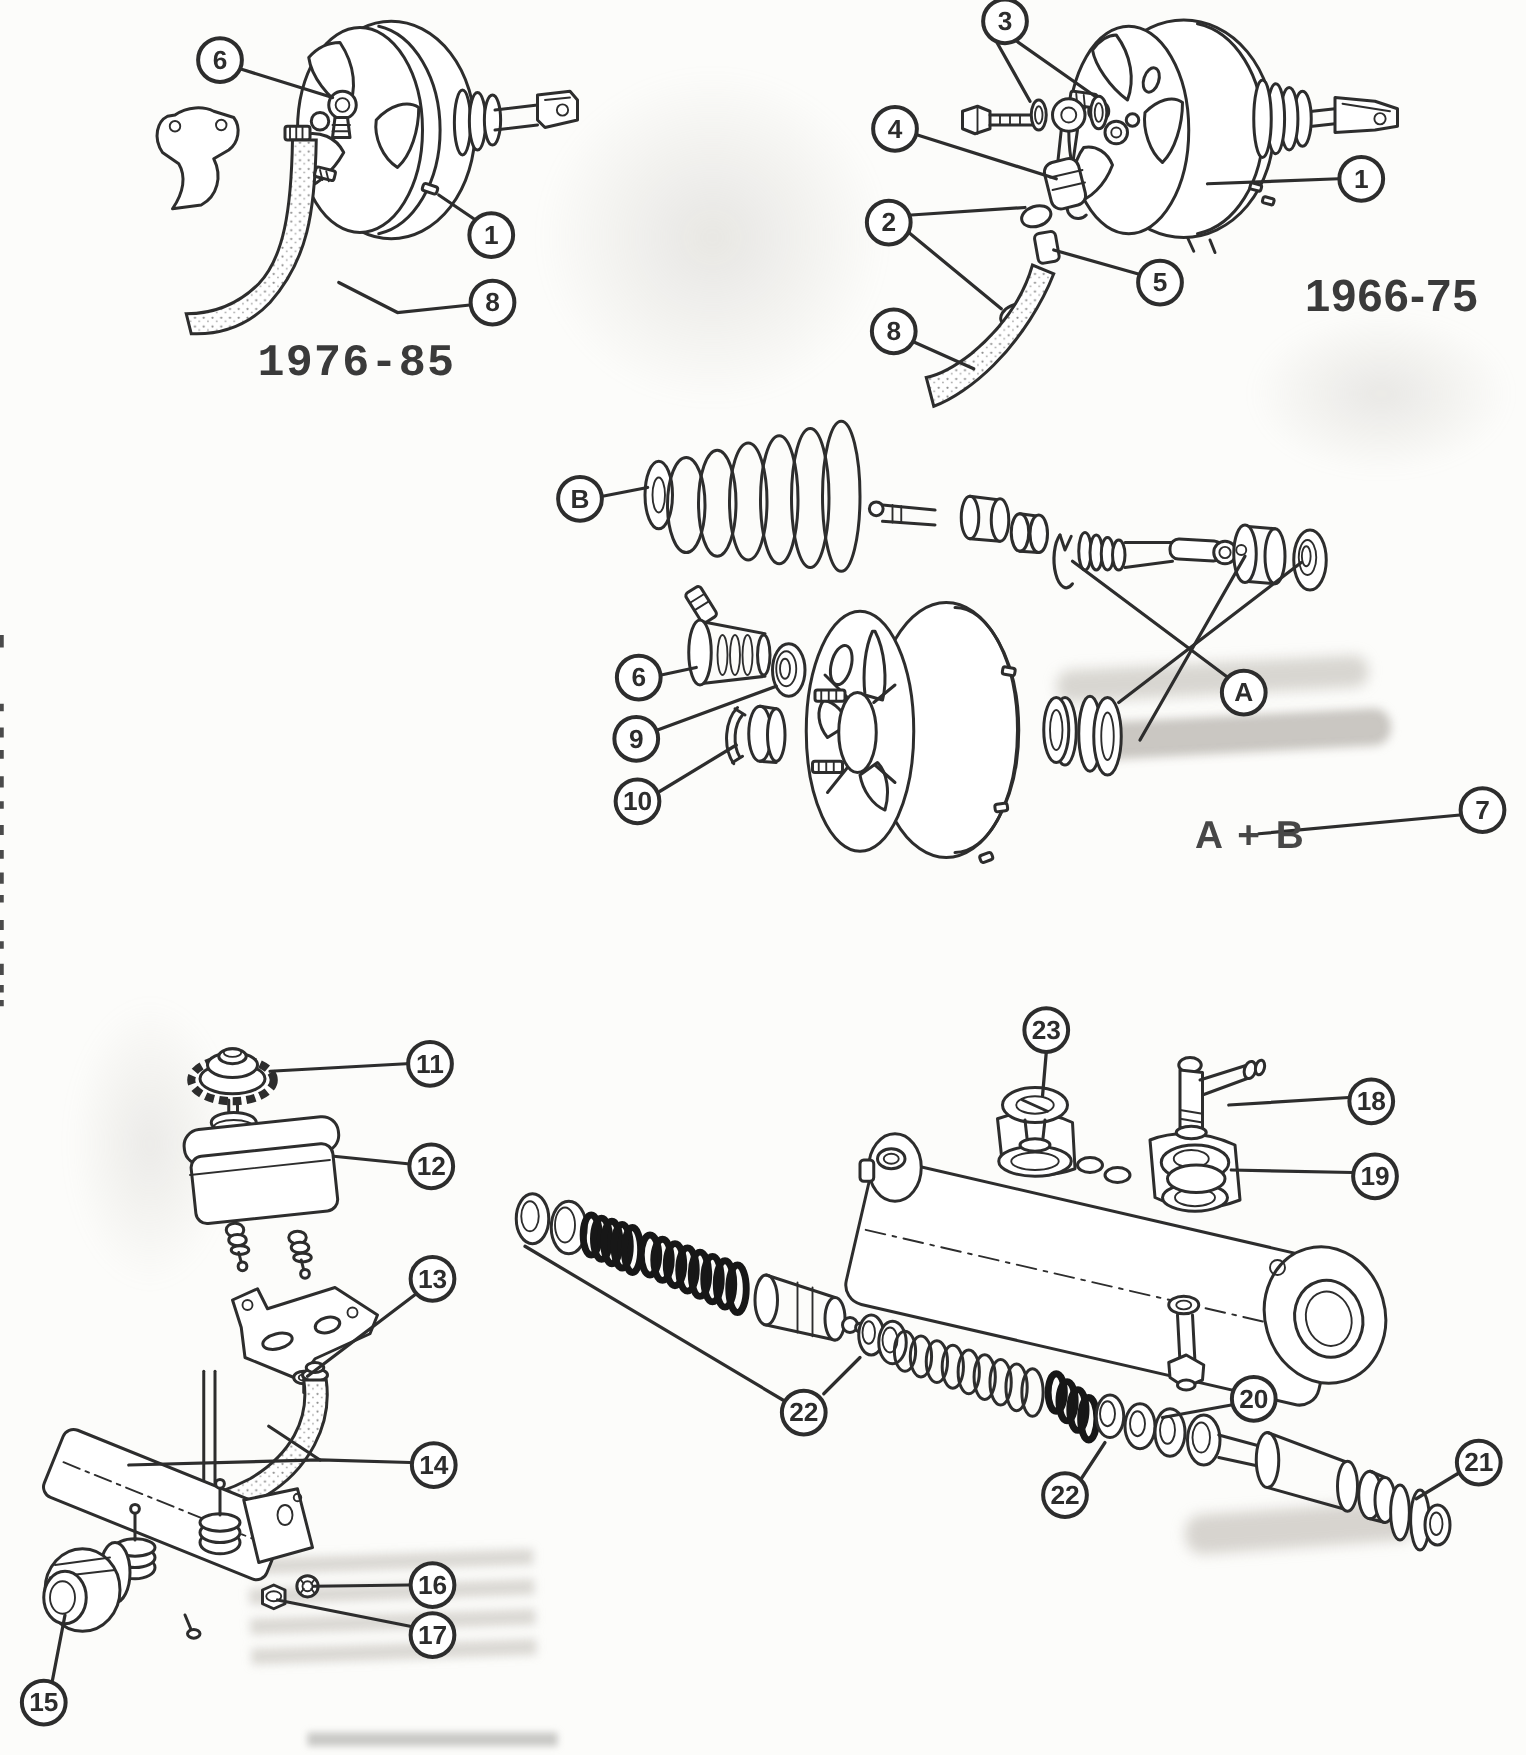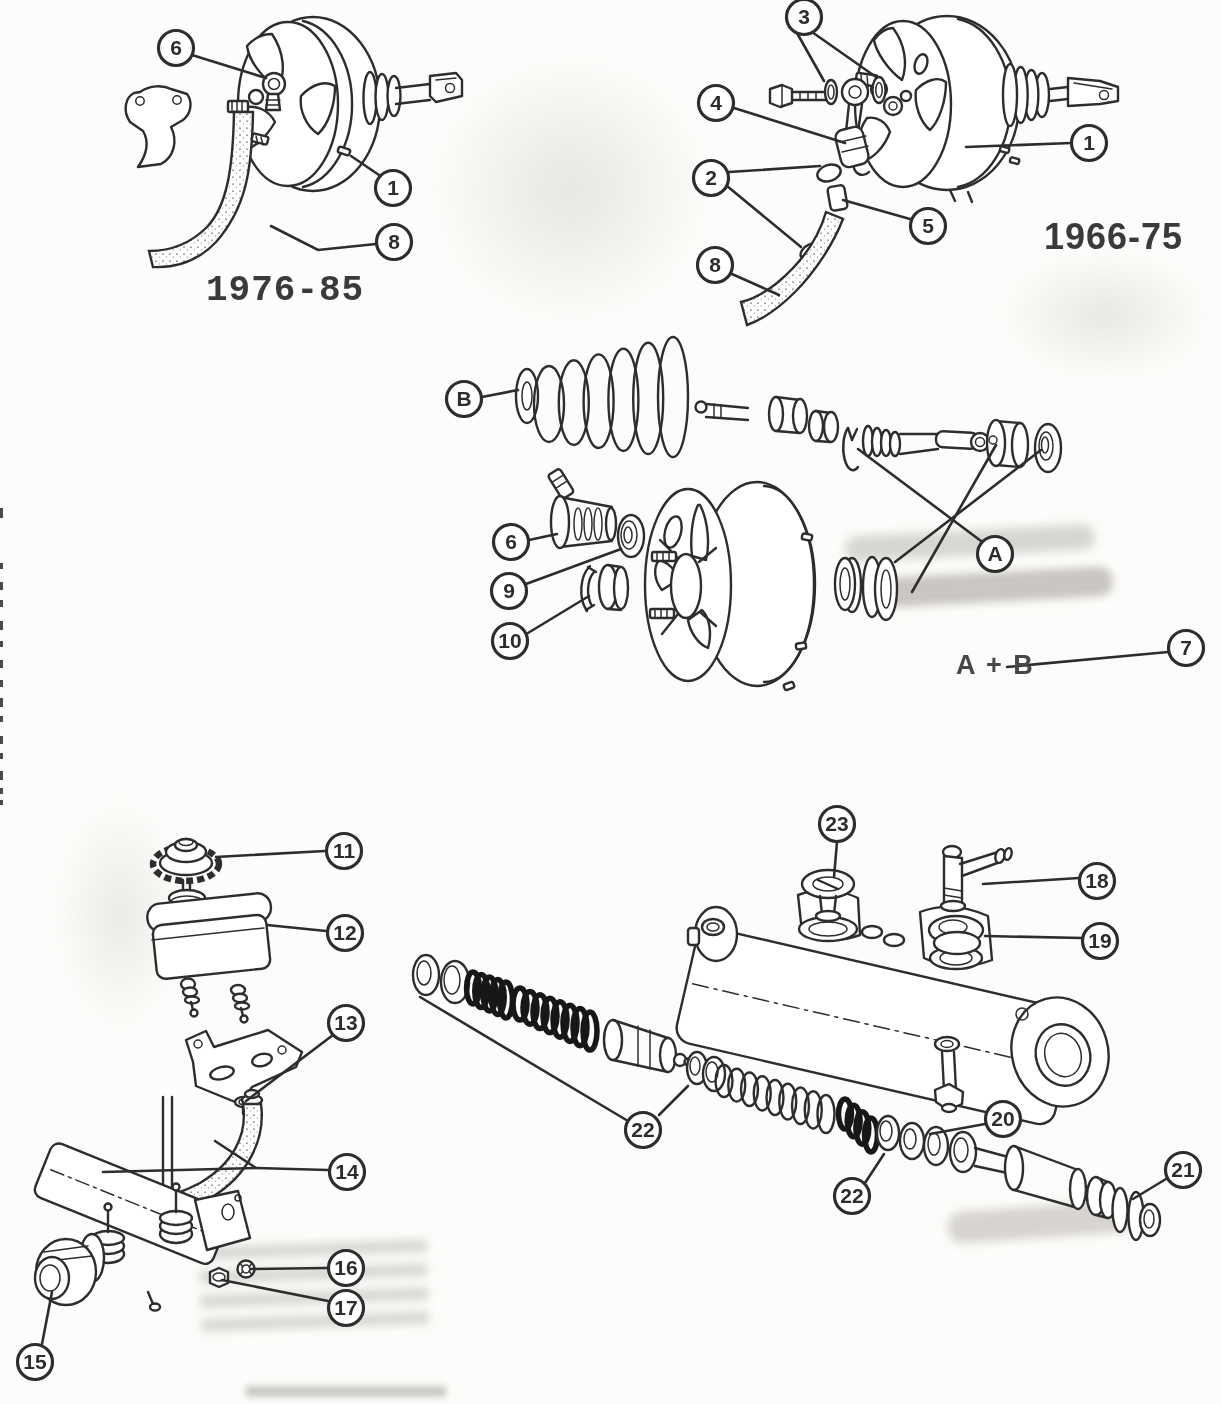--- a/index.html
+++ b/index.html
@@ -6,21 +6,21 @@
   body{width:1221px;height:1404px;position:relative;background:#fcfcfa;overflow:hidden;
        font-family:"Liberation Sans", sans-serif;}
   #stage{position:absolute;left:0;top:0;width:1221px;height:1404px;}
   svg{position:absolute;left:0;top:0;}
   .ln{fill:none;stroke:#2d2d2d;stroke-width:2.4;stroke-linecap:round;stroke-linejoin:round;}
   .wh{fill:#ffffff;stroke:#2d2d2d;stroke-width:2.4;stroke-linecap:round;stroke-linejoin:round;}
   .thin{fill:none;stroke:#2d2d2d;stroke-width:1.5;stroke-linecap:round;}
   .dk{fill:none;stroke:#171717;stroke-width:5.5;}
   .fig-label{position:absolute;font-weight:bold;color:#3a3a3a;letter-spacing:1px;
              font-size:36px;white-space:nowrap;}
-  .ab-note{position:absolute;font-weight:bold;color:#474747;font-size:27px;letter-spacing:2px;}
+  .ab-note{position:absolute;font-weight:bold;color:#474747;font-size:31px;letter-spacing:2px;}
   .ghost{position:absolute;pointer-events:none;}
   .edge-dash{position:absolute;left:0;background:#4a4a4a;width:3px;}
 </style>
 </head>
 <body>
 
 <div id="stage">
 
   <div class="ghost" style="left:430px;top:55px;width:280px;height:270px;background:radial-gradient(ellipse at 50% 50%, rgba(185,182,175,.30), rgba(185,182,175,0) 70%);filter:blur(6px);"></div>
   <div class="ghost" style="left:1000px;top:250px;width:210px;height:130px;background:radial-gradient(ellipse at 50% 50%, rgba(185,182,175,.28), rgba(185,182,175,0) 70%);filter:blur(6px);"></div>

